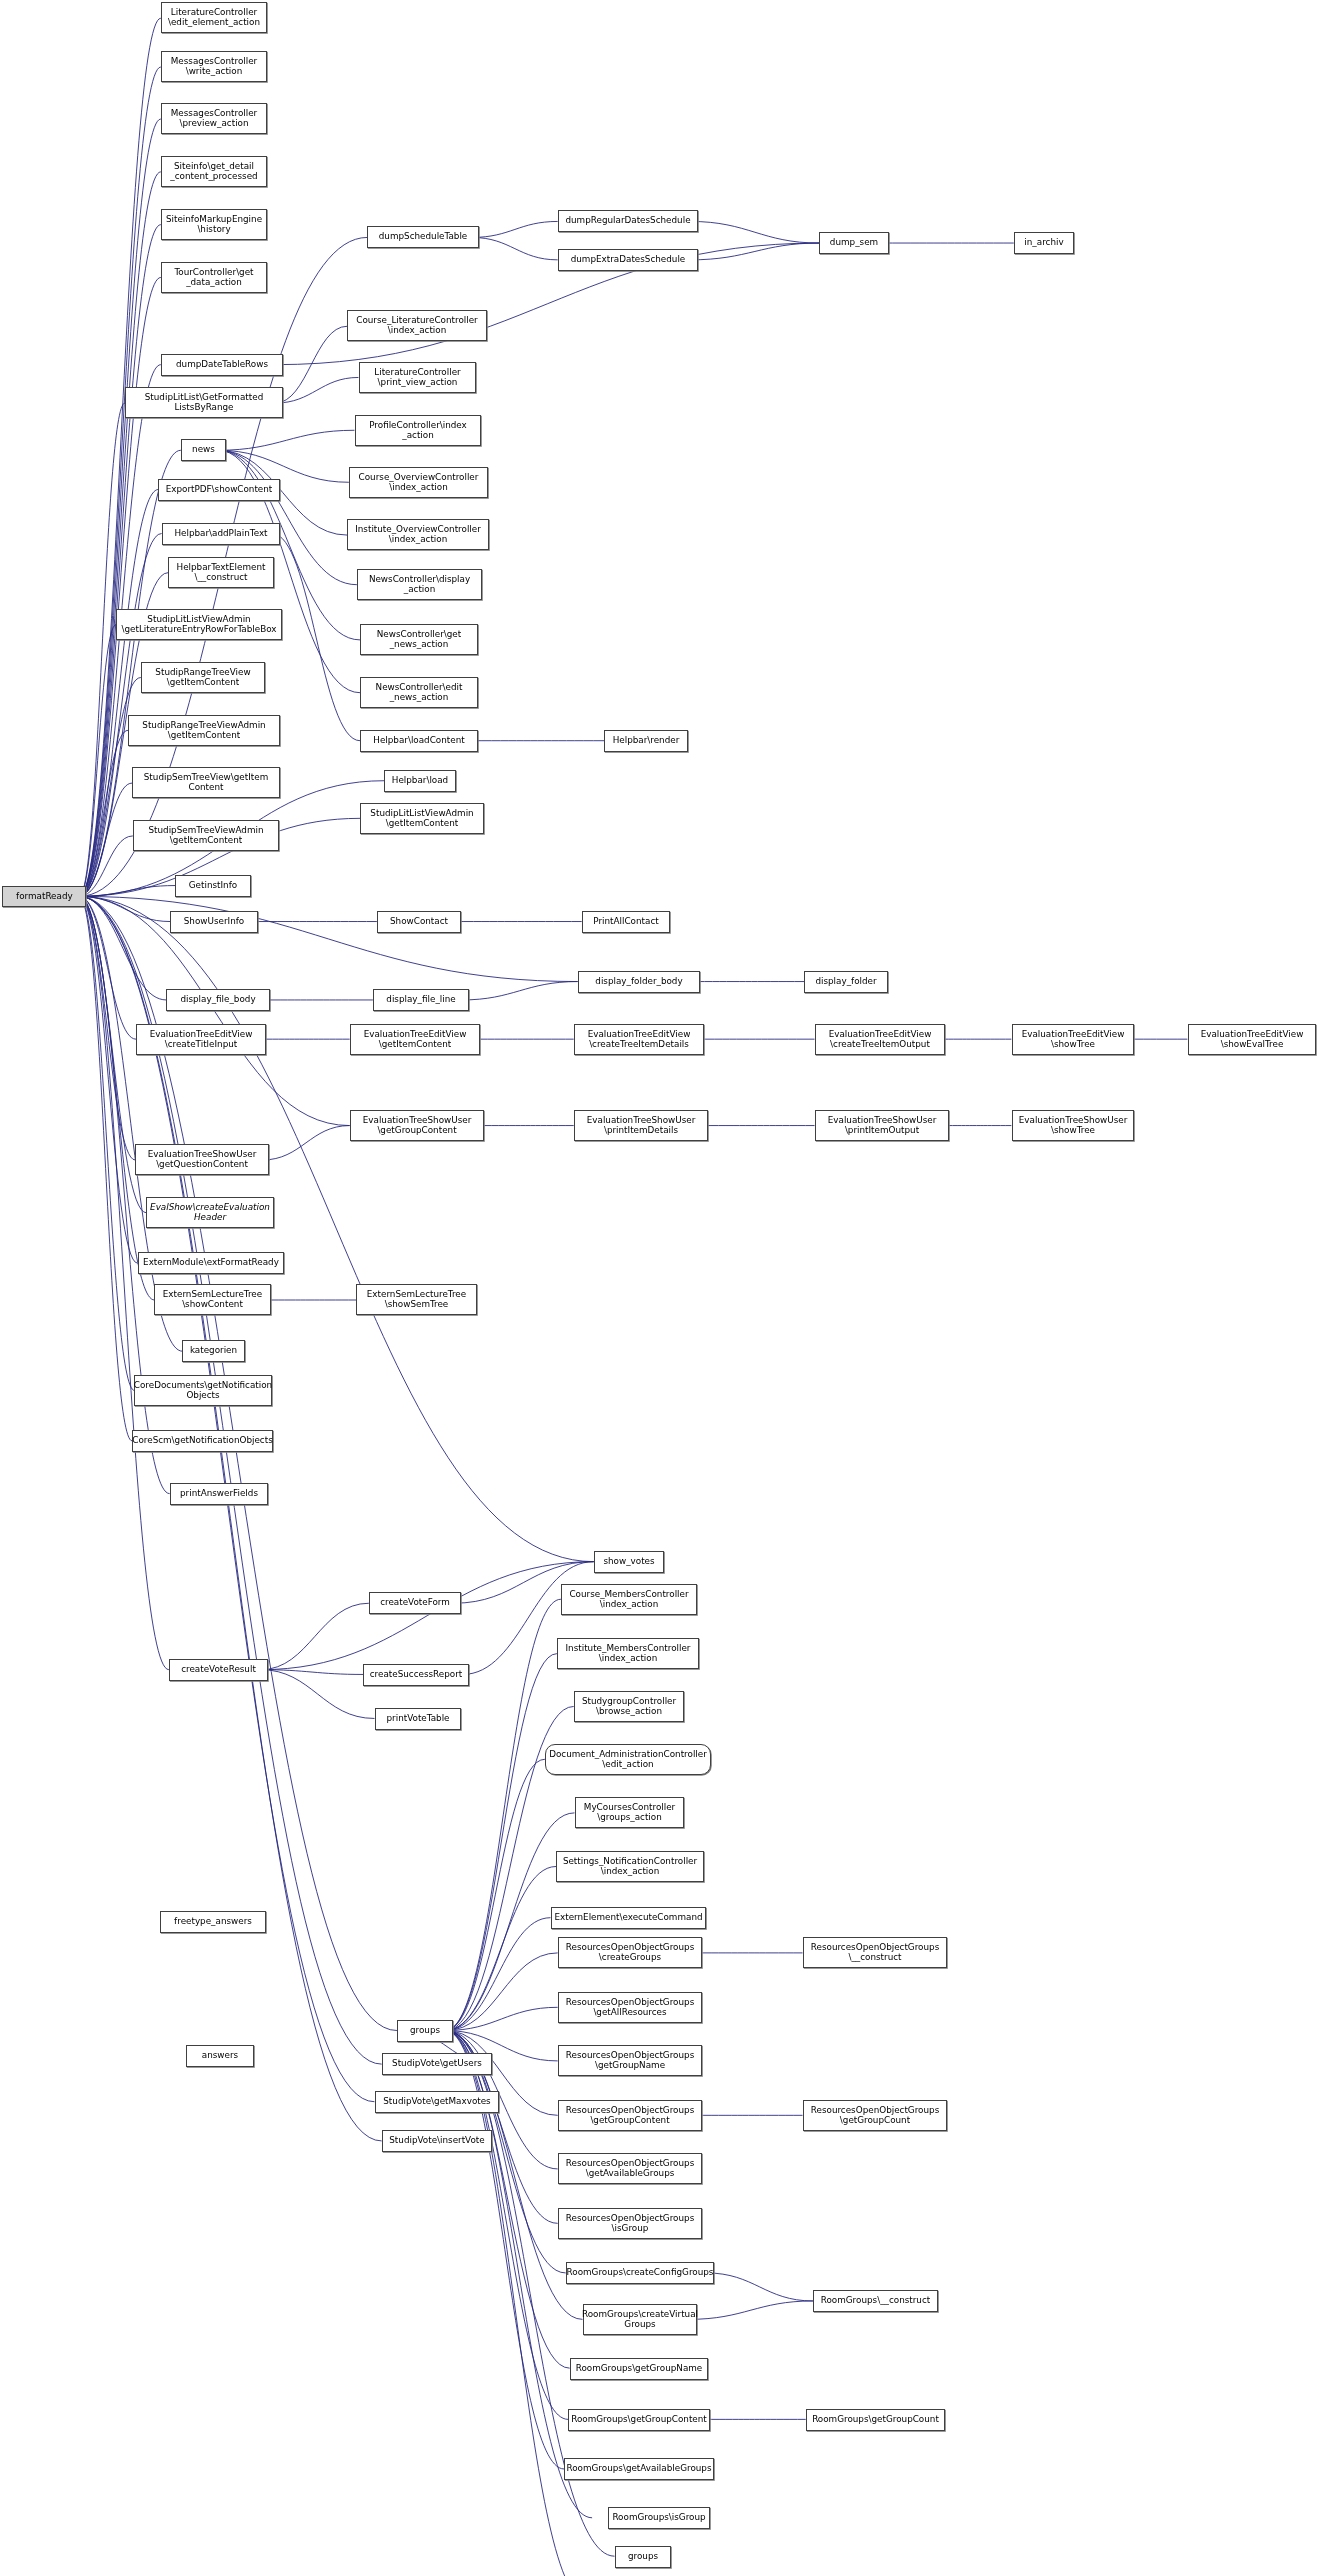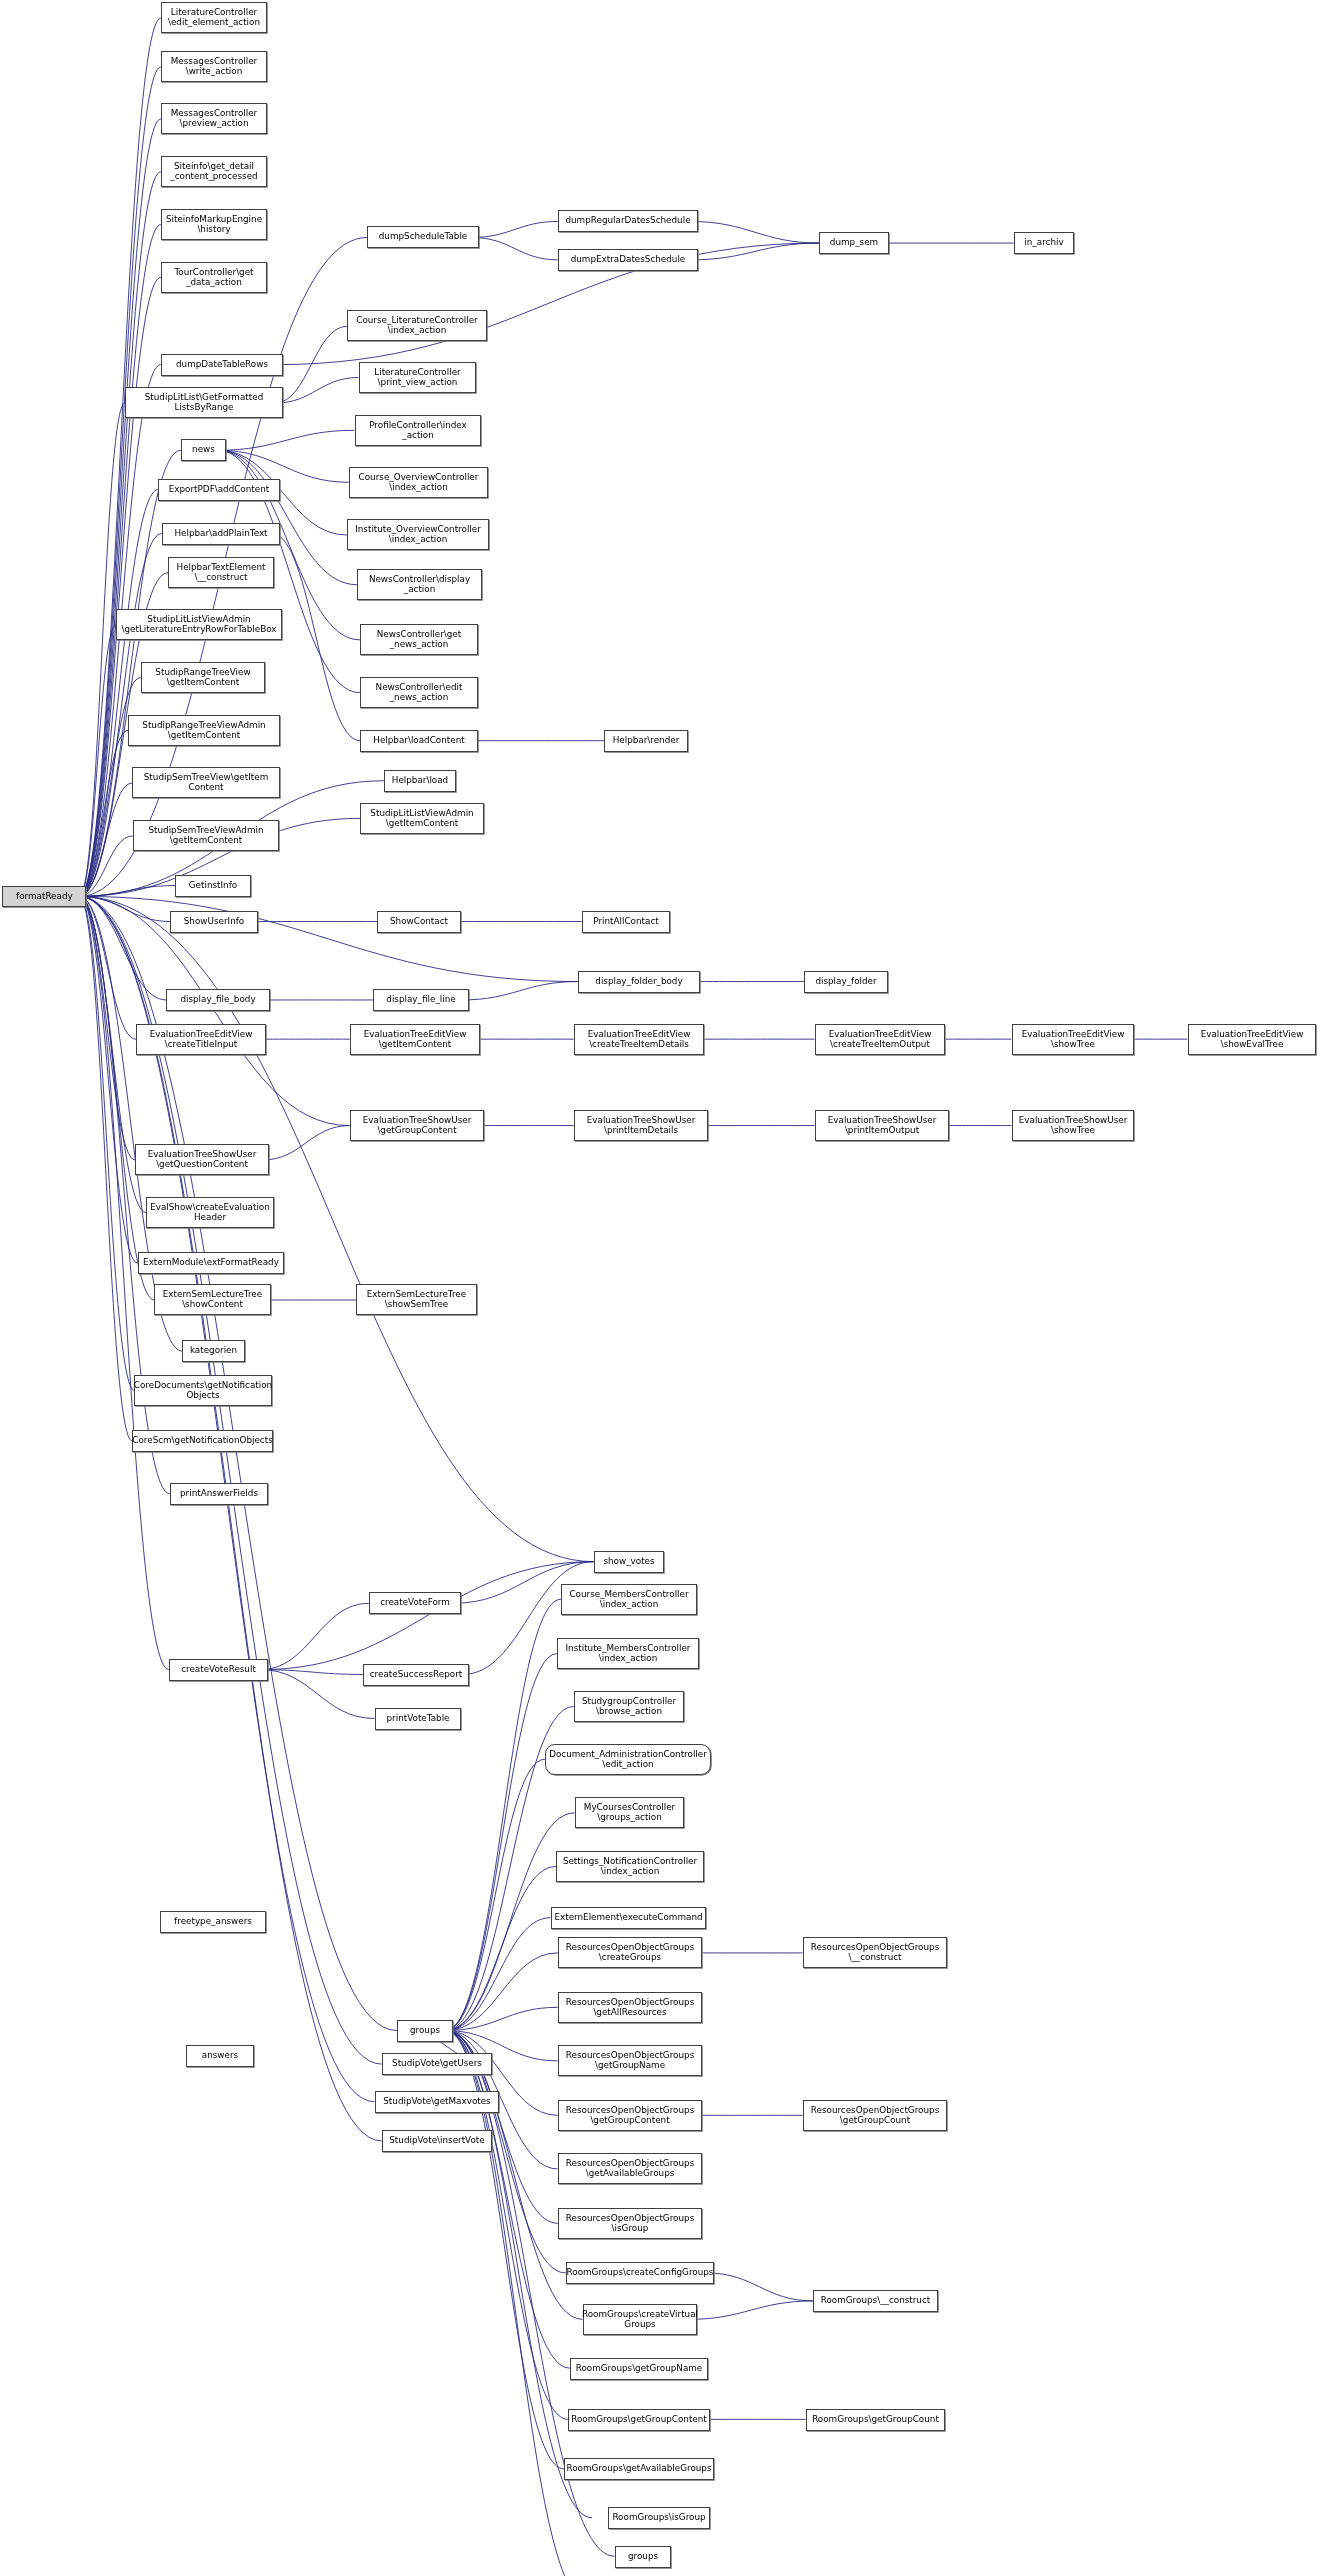--- a/index.html
+++ b/index.html
@@ -256,21 +256,21 @@
 \index_action</div>
       <div class="node" style="left: 359px; top: 362px; width: 117px; height: 31px;">LiteratureController
 \print_view_action</div>
       <div class="node" style="left: 355px; top: 415px; width: 126px; height: 31px;">ProfileController\index
 _action</div>
       <div class="node" style="left: 181px; top: 439px; width: 45px; height: 21.6px;">news</div>
       <div class="node" style="left: 349px; top: 467px; width: 139px; height: 31px;">Course_OverviewController
 \index_action</div>
       <div class="node" style="left: 347px; top: 519px; width: 142px; height: 31px;">Institute_OverviewController
 \index_action</div>
-      <div class="node" style="left: 158px; top: 479px; width: 122px; height: 21.6px;">ExportPDF\addContent</div>
+      <div class="node" style="left: 158px; top: 479px; width: 122px; height: 21.6px;">ExportPDF\showContent</div>
       <div class="node" style="left: 357px; top: 569px; width: 125px; height: 31px;">NewsController\display
 _action</div>
       <div class="node" style="left: 162px; top: 523px; width: 118px; height: 21.6px;">Helpbar\addPlainText</div>
       <div class="node" style="left: 168px; top: 557px; width: 106px; height: 31px;">HelpbarTextElement
 \__construct</div>
       <div class="node" style="left: 360px; top: 624px; width: 118px; height: 31px;">NewsController\get
 _news_action</div>
       <div class="node" style="left: 116px; top: 609px; width: 166px; height: 31px;">StudipLitListViewAdmin
 \getLiteratureEntryRowForTableBox</div>
       <div class="node" style="left: 360px; top: 677px; width: 118px; height: 31px;">NewsController\edit
@@ -311,21 +311,21 @@
       <div class="node" style="left: 135px; top: 1144px; width: 134px; height: 31px;">EvaluationTreeShowUser
 \getQuestionContent</div>
       <div class="node" style="left: 350px; top: 1110px; width: 134px; height: 31px;">EvaluationTreeShowUser
 \getGroupContent</div>
       <div class="node" style="left: 574px; top: 1110px; width: 134px; height: 31px;">EvaluationTreeShowUser
 \printItemDetails</div>
       <div class="node" style="left: 815px; top: 1110px; width: 134px; height: 31px;">EvaluationTreeShowUser
 \printItemOutput</div>
       <div class="node" style="left: 1012px; top: 1110px; width: 122px; height: 31px;">EvaluationTreeShowUser
 \showTree</div>
-      <div class="node" style="left: 146px; top: 1197px; width: 128px; height: 31px;">EvalShow\createEvaluation
+      <div class="node" style="left: 146px; top: 1197px; width: 128px; height: 31px; font-style: italic;">EvalShow\createEvaluation
 Header</div>
       <div class="node" style="left: 138px; top: 1252px; width: 146px; height: 21.6px;">ExternModule\extFormatReady</div>
       <div class="node" style="left: 154px; top: 1284px; width: 117px; height: 31px;">ExternSemLectureTree
 \showContent</div>
       <div class="node" style="left: 356px; top: 1284px; width: 121px; height: 31px;">ExternSemLectureTree
 \showSemTree</div>
       <div class="node" style="left: 182px; top: 1340px; width: 63px; height: 21.6px;">kategorien</div>
       <div class="node" style="left: 134px; top: 1375px; width: 138px; height: 31px;">CoreDocuments\getNotification
 Objects</div>
       <div class="node" style="left: 132px; top: 1430px; width: 141px; height: 21.6px;">CoreScm\getNotificationObjects</div>

